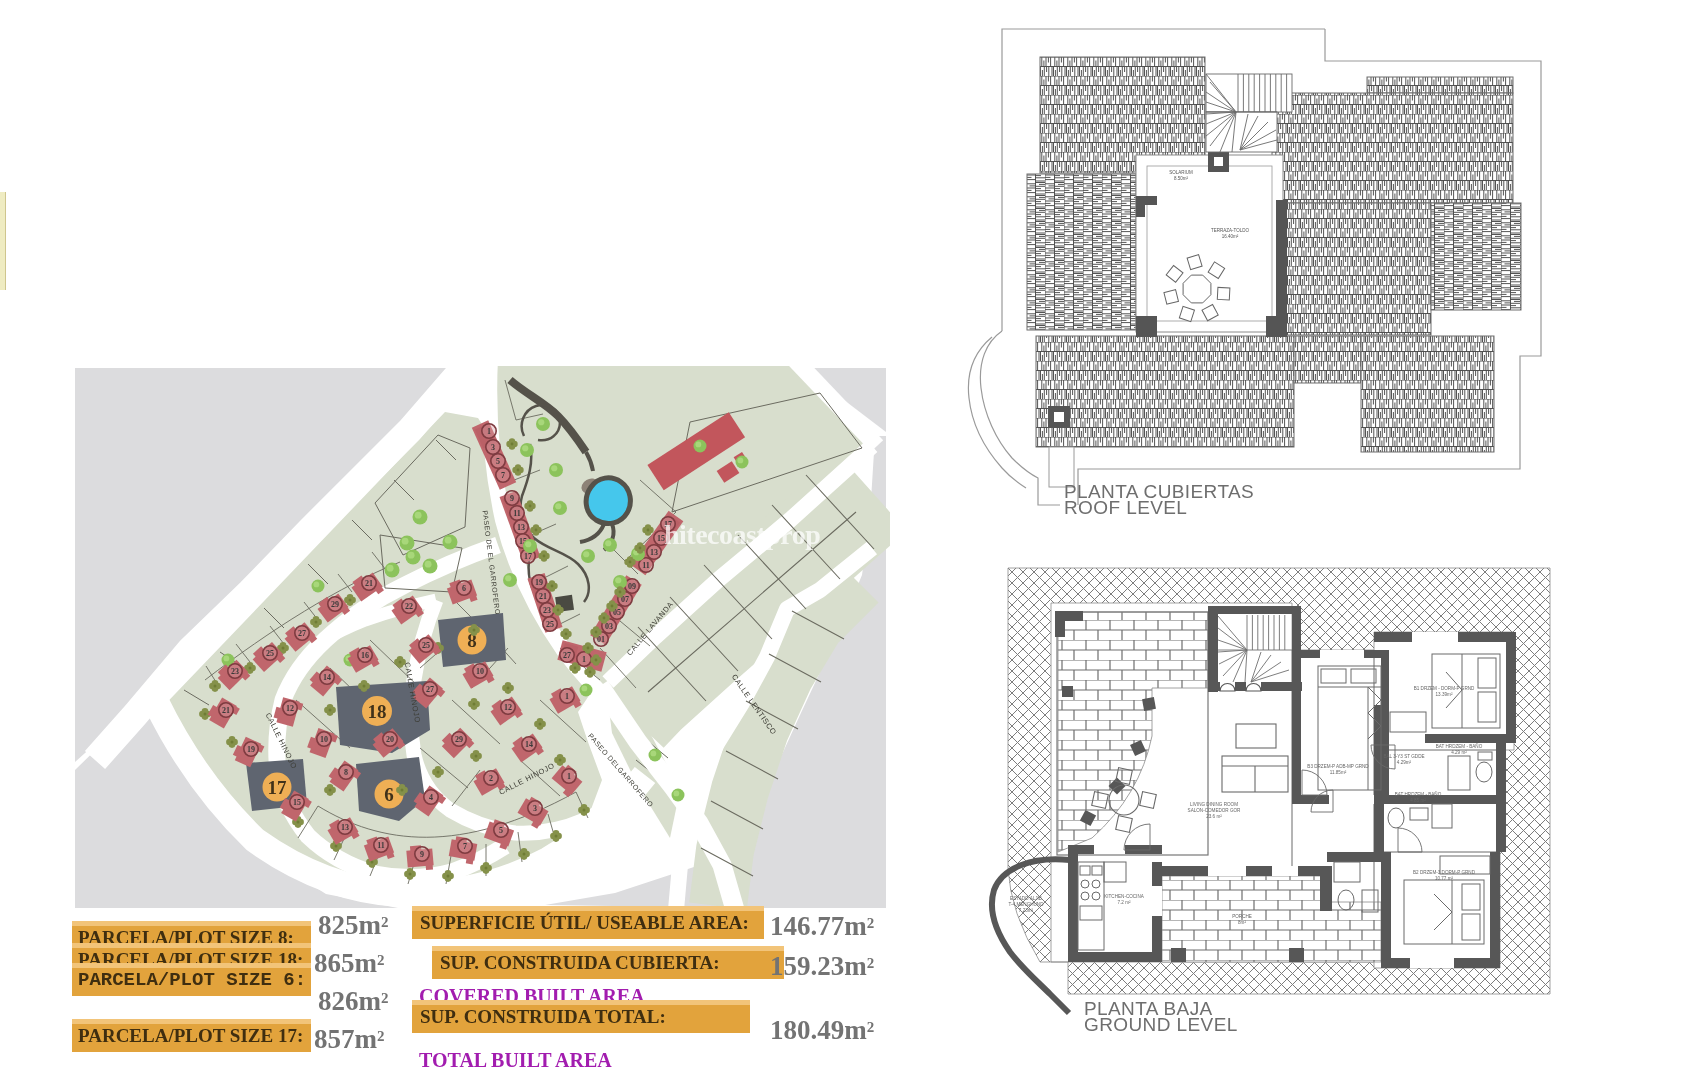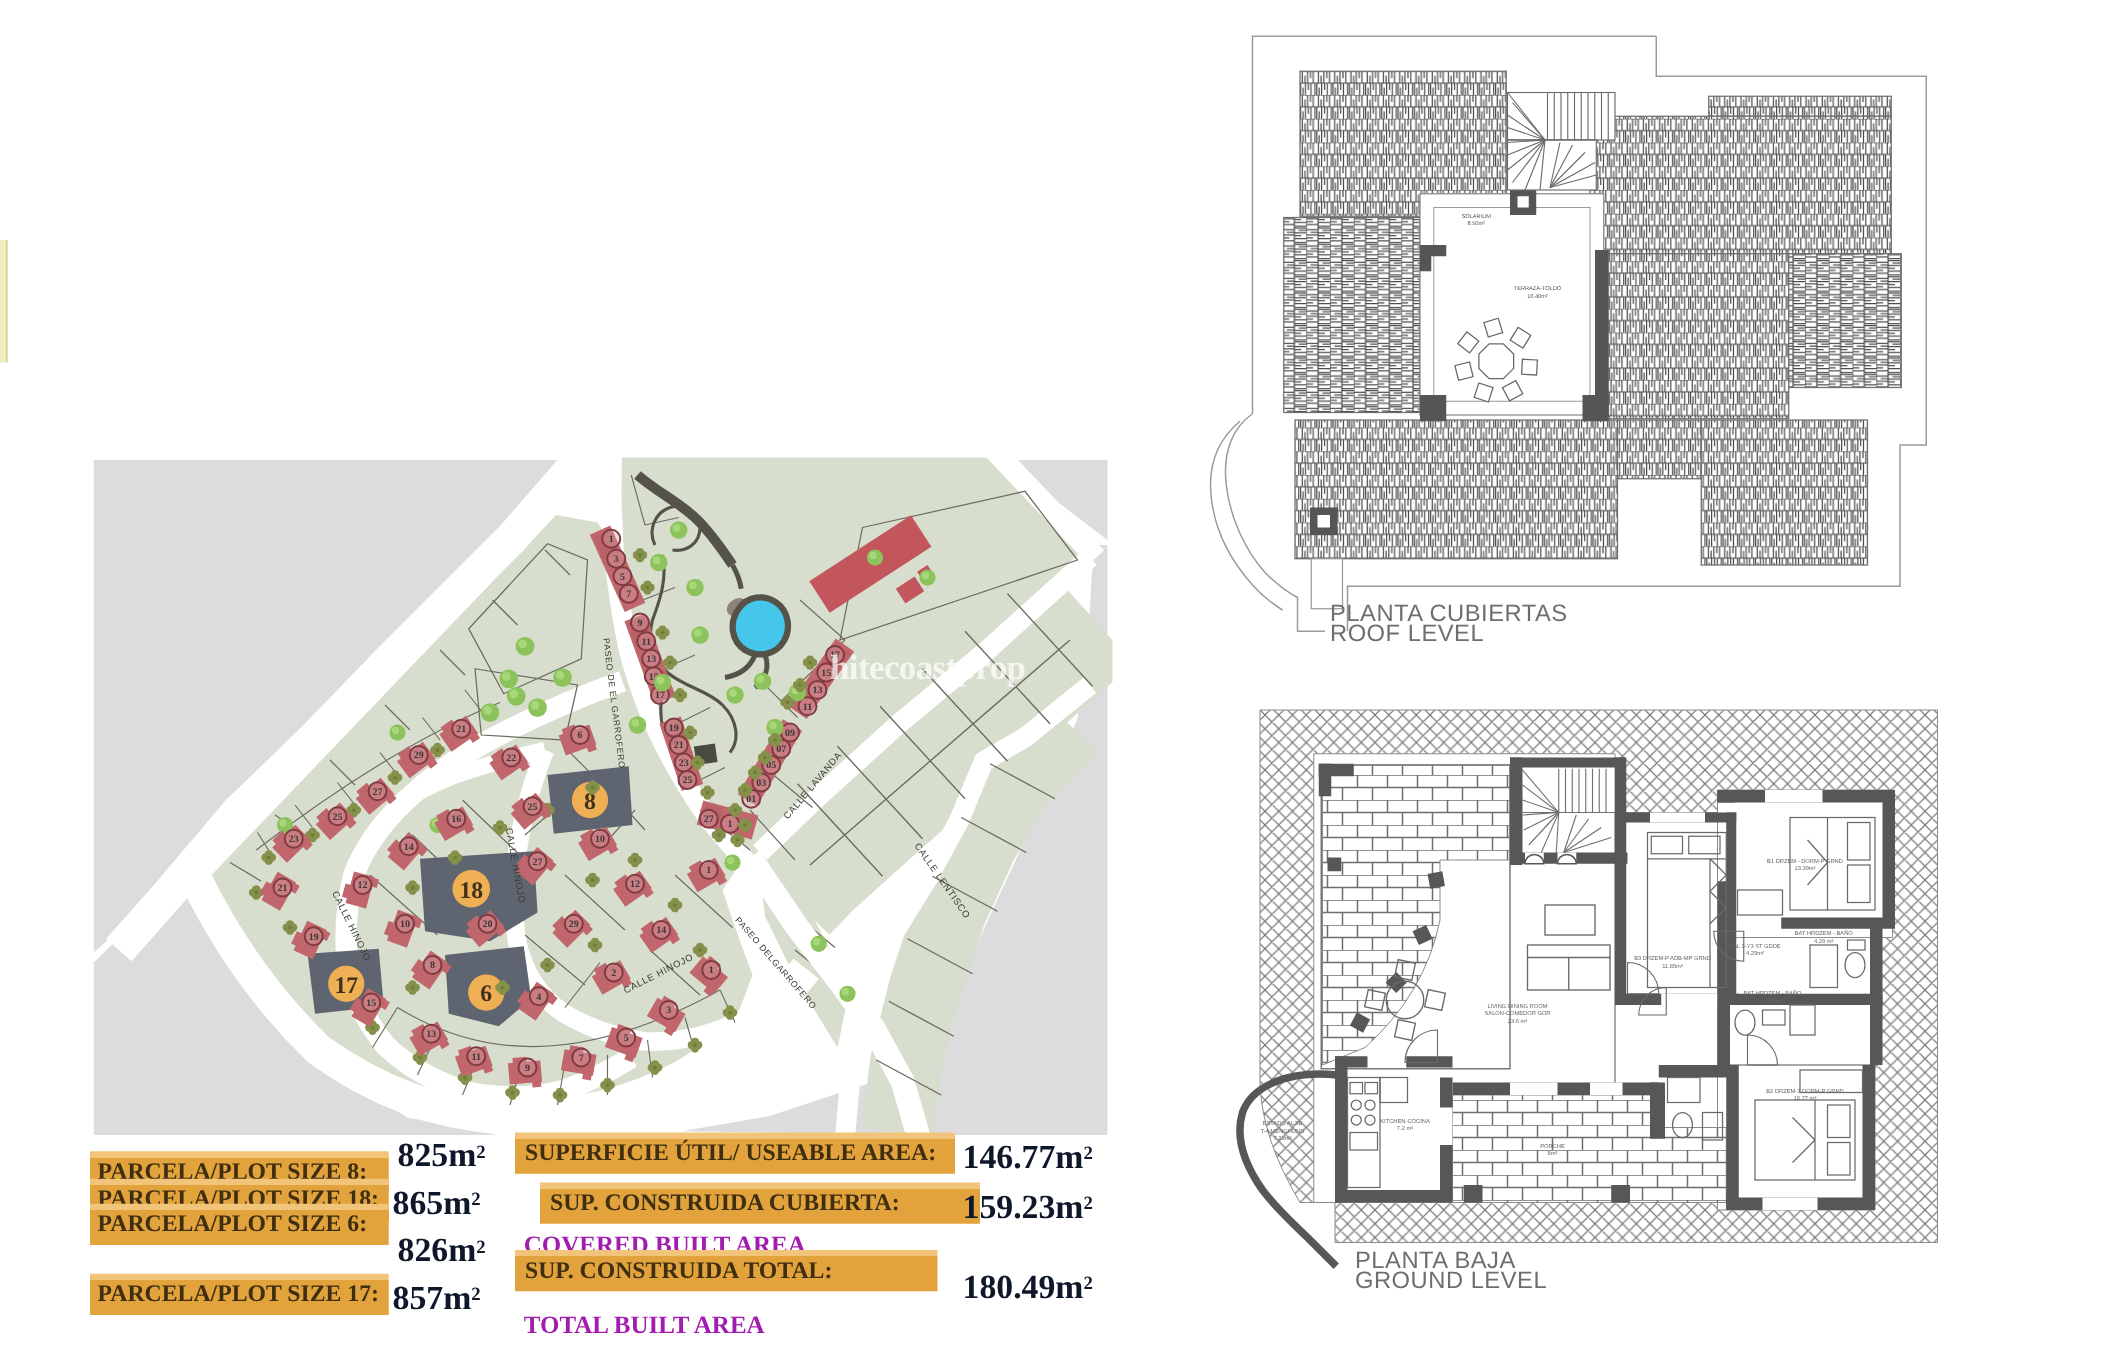--- a/index.html
+++ b/index.html
@@ -2,21 +2,21 @@
 <html><head>
 <meta charset="utf-8">
 <style>
   html,body{margin:0;padding:0;background:#ffffff;}
   #page{position:relative;width:1700px;height:1080px;background:#ffffff;overflow:hidden;
         font-family:"Liberation Sans",sans-serif;}
   .abs{position:absolute;}
   .bar{position:absolute;height:33px;background:linear-gradient(#f2c479 0 5px,#e2a33c 5px);
        color:#3f2e10;font-family:"Liberation Serif",serif;font-weight:bold;
        font-size:19px;line-height:34px;white-space:nowrap;overflow:hidden;}
-  .val{position:absolute;color:#0f172a;font-family:"Liberation Serif",serif;font-weight:bold;
+  .val{position:absolute;color:#737373;font-family:"Liberation Serif",serif;font-weight:bold;
        font-size:27px;line-height:30px;white-space:nowrap;}
   .val sup{font-size:15px;vertical-align:7px;letter-spacing:0;}
   .plain{position:absolute;color:#a21caf;font-family:"Liberation Serif",serif;font-weight:bold;
        font-size:20px;white-space:nowrap;}
   .plabel{position:absolute;color:#6e6e6e;font-size:19px;letter-spacing:0.4px;line-height:16px;}
 </style>
 </head>
 <body>
 <div id="page">
 
@@ -1147,21 +1147,21 @@
   <div class="plabel" style="left:1064px;top:484px;">PLANTA CUBIERTAS<br>ROOF LEVEL</div>
 
   <div class="plabel" style="left:1084px;top:1001px;">PLANTA BAJA<br>GROUND LEVEL</div>
 
   <div class="bar" style="left:72px;top:921px;width:239px;"><span style="margin-left:6px;">PARCELA/PLOT SIZE 8:</span></div>
   <div class="val" style="left:318px;top:907px;">825m<sup>2</sup></div>
 
   <div class="bar" style="left:72px;top:943px;width:239px;"><span style="margin-left:6px;">PARCELA/PLOT SIZE 18:</span></div>
   <div class="val" style="left:314px;top:945px;">865m<sup>2</sup></div>
 
-  <div class="bar" style="left:72px;top:963px;width:239px;"><span style="margin-left:6px;">PARCELA/PLOT SIZE 6:</span></div>
+  <div class="bar" style="left:72px;top:963px;width:239px;font-family:Liberation Mono, monospace;"><span style="margin-left:6px;">PARCELA/PLOT SIZE 6:</span></div>
   <div class="val" style="left:318px;top:983px;">826m<sup>2</sup></div>
 
   <div class="bar" style="left:72px;top:1019px;width:239px;"><span style="margin-left:6px;">PARCELA/PLOT SIZE 17:</span></div>
   <div class="val" style="left:314px;top:1021px;">857m<sup>2</sup></div>
 
   <div class="bar" style="left:412px;top:906px;width:352px;"><span style="margin-left:8px;margin-top:20px;">SUPERFICIE ÚTIL/ USEABLE AREA:</span></div>
   <div class="val" style="left:770px;top:908px;">146.77m<sup>2</sup></div>
 
   <div class="bar" style="left:432px;top:946px;width:352px;"><span style="margin-left:8px;">SUP. CONSTRUIDA CUBIERTA:</span></div>
   <div class="val" style="left:770px;top:948px;">159.23m<sup>2</sup></div>

